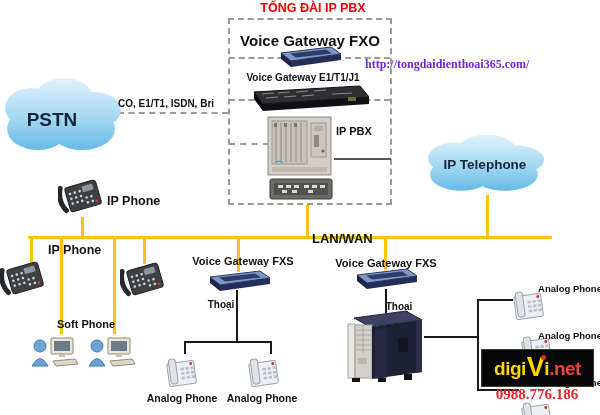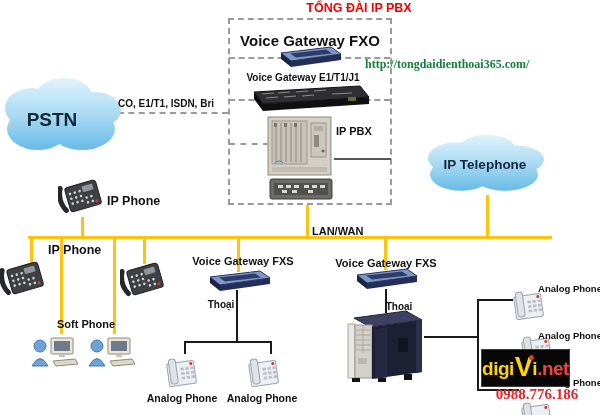--- a/index.html
+++ b/index.html
@@ -10,22 +10,22 @@
   .hl{position:absolute;height:3px;background:#FFC20E;z-index:1;}
   .vl{position:absolute;width:3px;background:#FFC20E;z-index:1;}
   .hb{position:absolute;height:2px;background:#1a1a1a;z-index:1;}
   .vb{position:absolute;width:2px;background:#1a1a1a;z-index:1;}
   .dash-h{position:absolute;border-top:2px dashed #9a9a9a;height:0;z-index:0;}
   .solid-h{position:absolute;border-top:2px solid #555;height:0;z-index:0;}
   .pbxbox{position:absolute;left:228px;top:18px;width:164px;height:187px;
           border:2px dashed #9a9a9a;z-index:0;box-sizing:border-box;}
   .dev{position:absolute;z-index:2;}
   .title{font-size:12.5px;color:#F40000;}
-  .url{font-family:"Liberation Serif",serif;font-size:12px;color:#15803d;}
-  .logo{position:absolute;left:481px;top:349px;width:89px;height:38px;background:#070707;
+  .url{font-family:"Liberation Serif",serif;font-size:12px;color:#6d28d9;}
+  .logo{position:absolute;left:481px;top:349px;width:113px;height:38px;background:#070707;
         border:1px solid #3c3c3c;z-index:6;display:flex;align-items:center;justify-content:center;
         box-sizing:border-box;letter-spacing:-0.5px;}
   .logo span{font-weight:bold;line-height:1;}
   .b-digi{color:#FFD400;font-size:19px;}
   .b-v{color:#FFD400;font-size:27px;position:relative;margin:0 0 2px 1px;}
   .b-v::after{content:"";position:absolute;right:-2px;top:1px;width:5px;height:5px;
               background:#E8311F;border-radius:50%;}
   .b-i{color:#FFD400;font-size:19px;}
   .b-net{color:#ef4444;font-size:19px;}
   .num{position:absolute;left:485px;top:386px;width:104px;text-align:center;z-index:6;
@@ -355,32 +355,32 @@
     </g>
   </svg>
   <svg class="dev" style="left:516px;top:396px;" width="40" height="42" viewBox="0 0 40 42">
     <g transform="rotate(-8 20 21)">
       <rect x="7" y="10" width="27" height="23" rx="2" fill="#ECEFF3" stroke="#9AA2AB"></rect>
       <rect x="9" y="6" width="7" height="25" rx="3" fill="#DFE3E8" stroke="#9AA2AB"></rect>
       <circle cx="31" cy="13" r="1.5" fill="#D03A2B"></circle>
     </g>
   </svg>
 
-  <div class="lbl title ctr" style="left:313px;top:2px;margin-left:46px;">TỔNG ĐÀI IP PBX</div>
+  <div class="lbl title ctr" style="left:313px;top:2px;">TỔNG ĐÀI IP PBX</div>
   <div class="lbl ctr" style="left:310px;top:33px;font-size:15px;">Voice Gateway FXO</div>
   <div class="lbl url" style="left:365px;top:58px;">http://tongdaidienthoai365.com/</div>
   <div class="lbl ctr" style="left:303px;top:73px;font-size:10px;">Voice Gateway E1/T1/J1</div>
   <div class="lbl" style="left:336px;top:126px;font-size:11px;">IP PBX</div>
   <div class="lbl ctr" style="left:166px;top:99px;font-size:10px;text-align:right;">CO, E1/T1, ISDN, Bri</div>
   <div class="lbl ctr" style="left:52px;top:110px;font-size:19px;color:#14263A;">PSTN</div>
   <div class="lbl ctr" style="left:485px;top:158px;font-size:13.5px;color:#14263A;">IP Telephone</div>
   <div class="lbl" style="left:107px;top:195px;font-size:12.5px;">IP Phone</div>
   <div class="lbl" style="left:48px;top:244px;font-size:12.5px;">IP Phone</div>
   <div class="lbl" style="left:57px;top:319px;font-size:11px;">Soft Phone</div>
-  <div class="lbl" style="left:312px;top:226px;font-size:11px;">LAN/WAN</div>
+  <div class="lbl" style="left:312px;top:232px;font-size:13px;">LAN/WAN</div>
   <div class="lbl ctr" style="left:243px;top:256px;font-size:11px;">Voice Gateway FXS</div>
   <div class="lbl ctr" style="left:386px;top:258px;font-size:11px;">Voice Gateway FXS</div>
   <div class="lbl ctr" style="left:221px;top:300px;font-size:10px;">Thoại</div>
   <div class="lbl ctr" style="left:399px;top:302px;font-size:10px;">Thoại</div>
   <div class="lbl ctr" style="left:182px;top:393px;font-size:10.5px;">Analog Phone</div>
   <div class="lbl ctr" style="left:262px;top:393px;font-size:10.5px;">Analog Phone</div>
   <div class="lbl ctr" style="left:570px;top:284px;font-size:9.5px;">Analog Phone</div>
   <div class="lbl ctr" style="left:570px;top:331px;font-size:9.5px;">Analog Phone</div>
   <div class="lbl ctr" style="left:570px;top:378px;font-size:9.5px;z-index:2;">Analog Phone</div>
 

